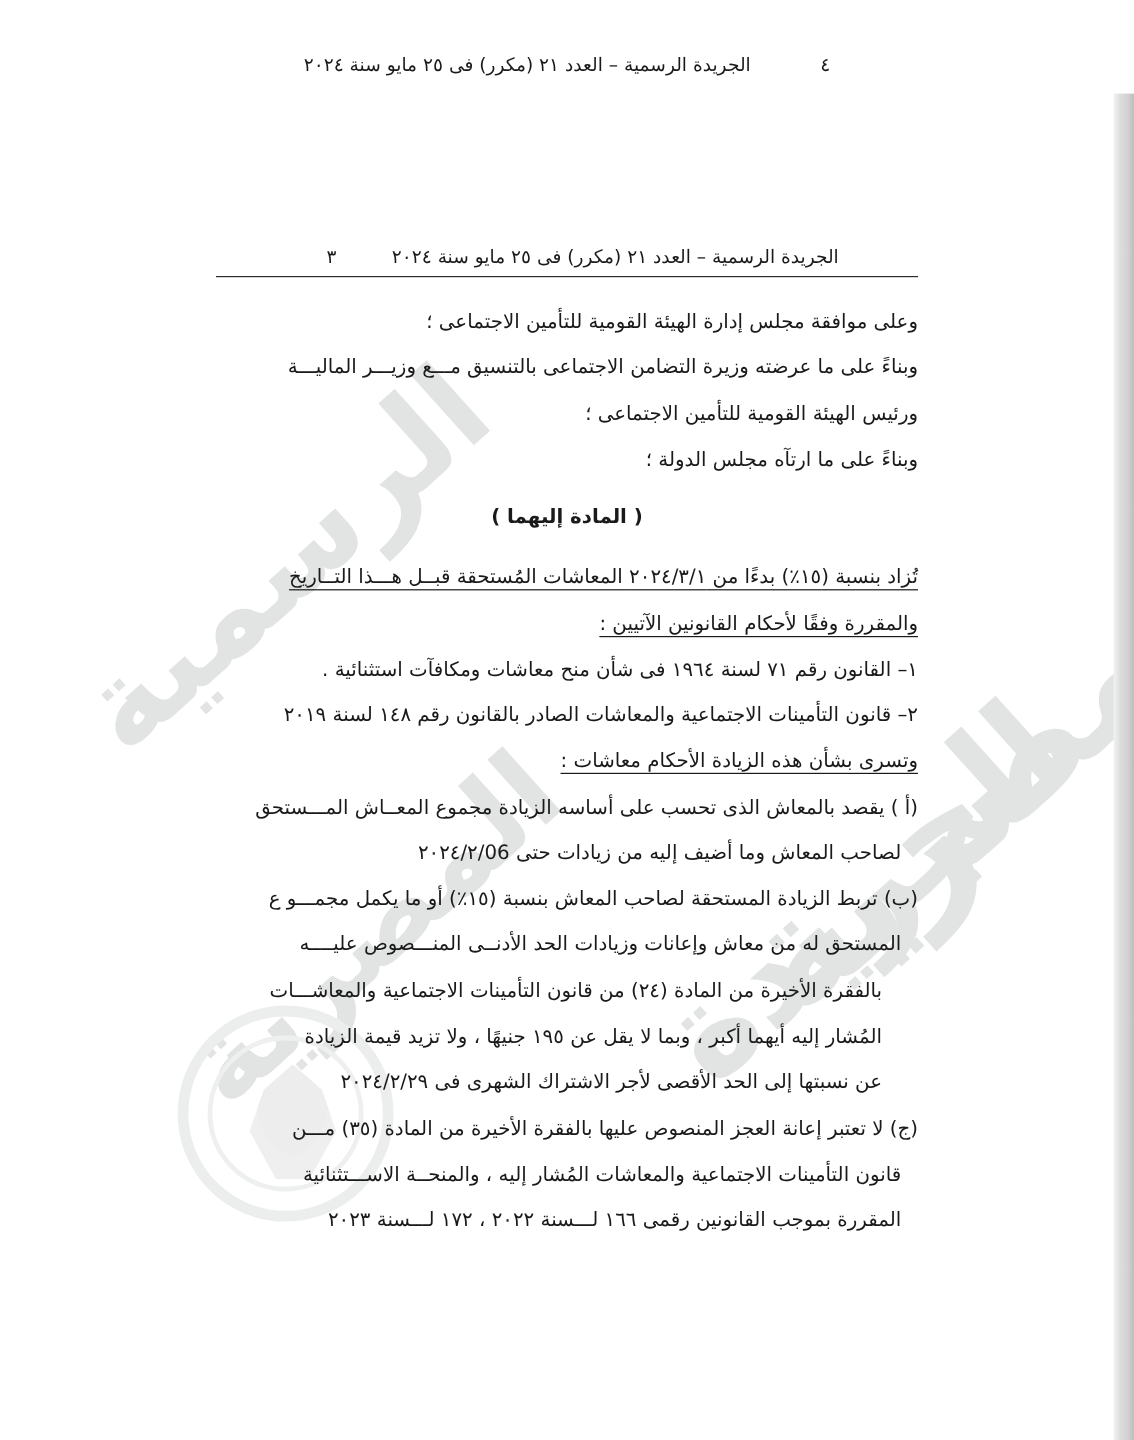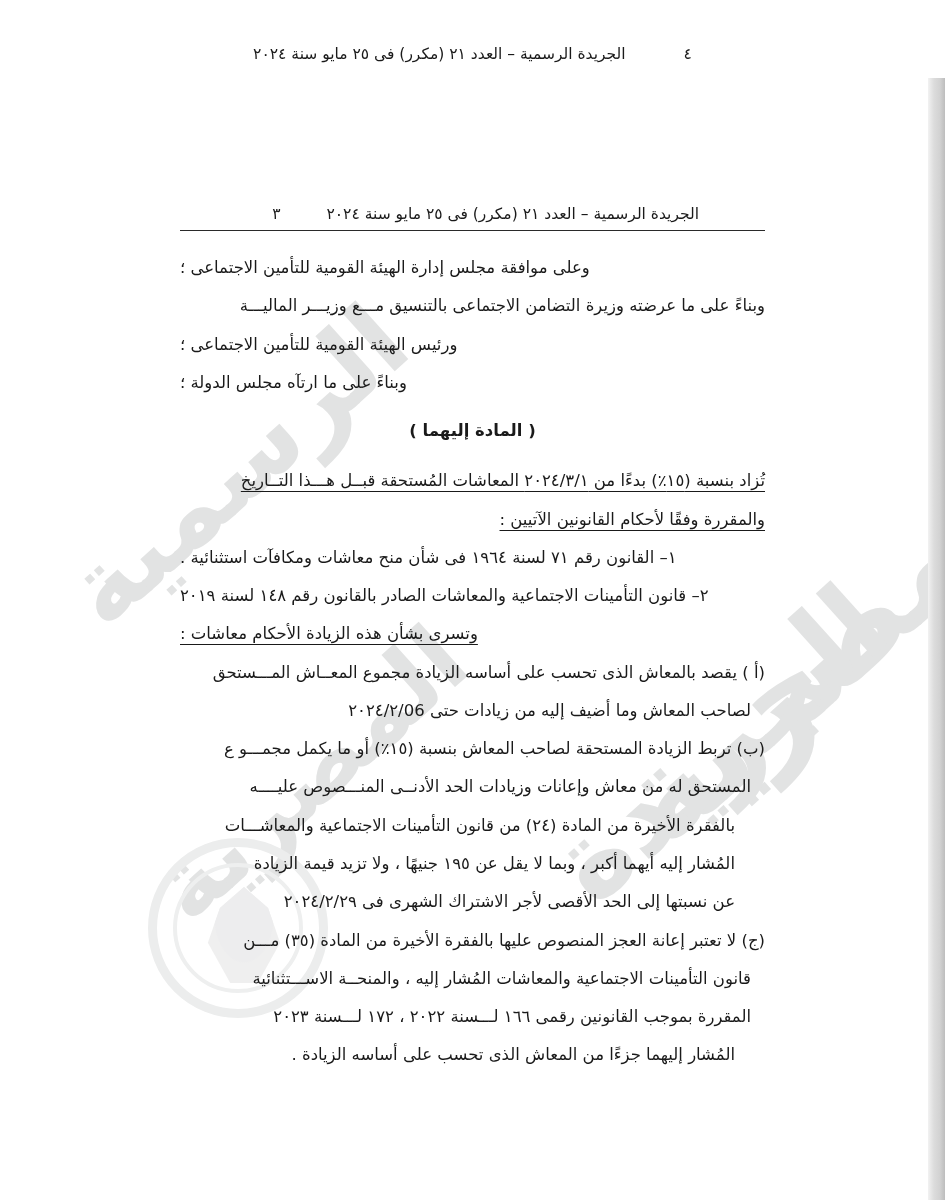--- a/index.html
+++ b/index.html
@@ -173,21 +173,21 @@
   .body {
     margin-top: 18px;
     font-size: 16.5px;
     line-height: 2.32;
   }
 
   .ln {
     margin: 0;
     white-space: nowrap;
   }
-  .ln.center  { text-align: left; }
+  .ln.center  { text-align: right; }
   .ln.right   { text-align: right; }
   .ln.just    { }
   .ln.u {
     text-decoration: underline;
     text-underline-offset: 5px;
     text-decoration-thickness: 1.3px;
   }
 
   .decide {
     text-align: center;
@@ -260,18 +260,17 @@
 
         <p class="ln just">(ب) تربط الزيادة المستحقة لصاحب المعاش بنسبة (١٥٪) أو ما يكمل مجمـــو ع</p>
         <p class="ln just indent-1">المستحق له من معاش وإعانات وزيادات الحد الأدنــى المنـــصوص عليــــه</p>
         <p class="ln just indent-2">بالفقرة الأخيرة من المادة (٢٤) من قانون التأمينات الاجتماعية والمعاشـــات</p>
         <p class="ln just indent-2">المُشار إليه أيهما أكبر ، وبما لا يقل عن ١٩٥ جنيهًا ، ولا تزيد قيمة الزيادة</p>
         <p class="ln just indent-2">عن نسبتها إلى الحد الأقصى لأجر الاشتراك الشهرى فى ٢٠٢٤/٢/٢٩</p>
 
         <p class="ln just">(ج) لا تعتبر إعانة العجز المنصوص عليها بالفقرة الأخيرة من المادة (٣٥) مـــن</p>
         <p class="ln just indent-1">قانون التأمينات الاجتماعية والمعاشات المُشار إليه ، والمنحــة الاســـتثنائية</p>
         <p class="ln just indent-1">المقررة بموجب القانونين رقمى ١٦٦ لـــسنة ٢٠٢٢ ، ١٧٢ لـــسنة ٢٠٢٣</p>
-        <p class="ln just indent-2">المُشار إليهما جزءًا من المعاش الذى تحسب على أساسه الزيادة .</p>
 
       </div>
     </div>
   </div>
 </div>
 
 </body></html>

